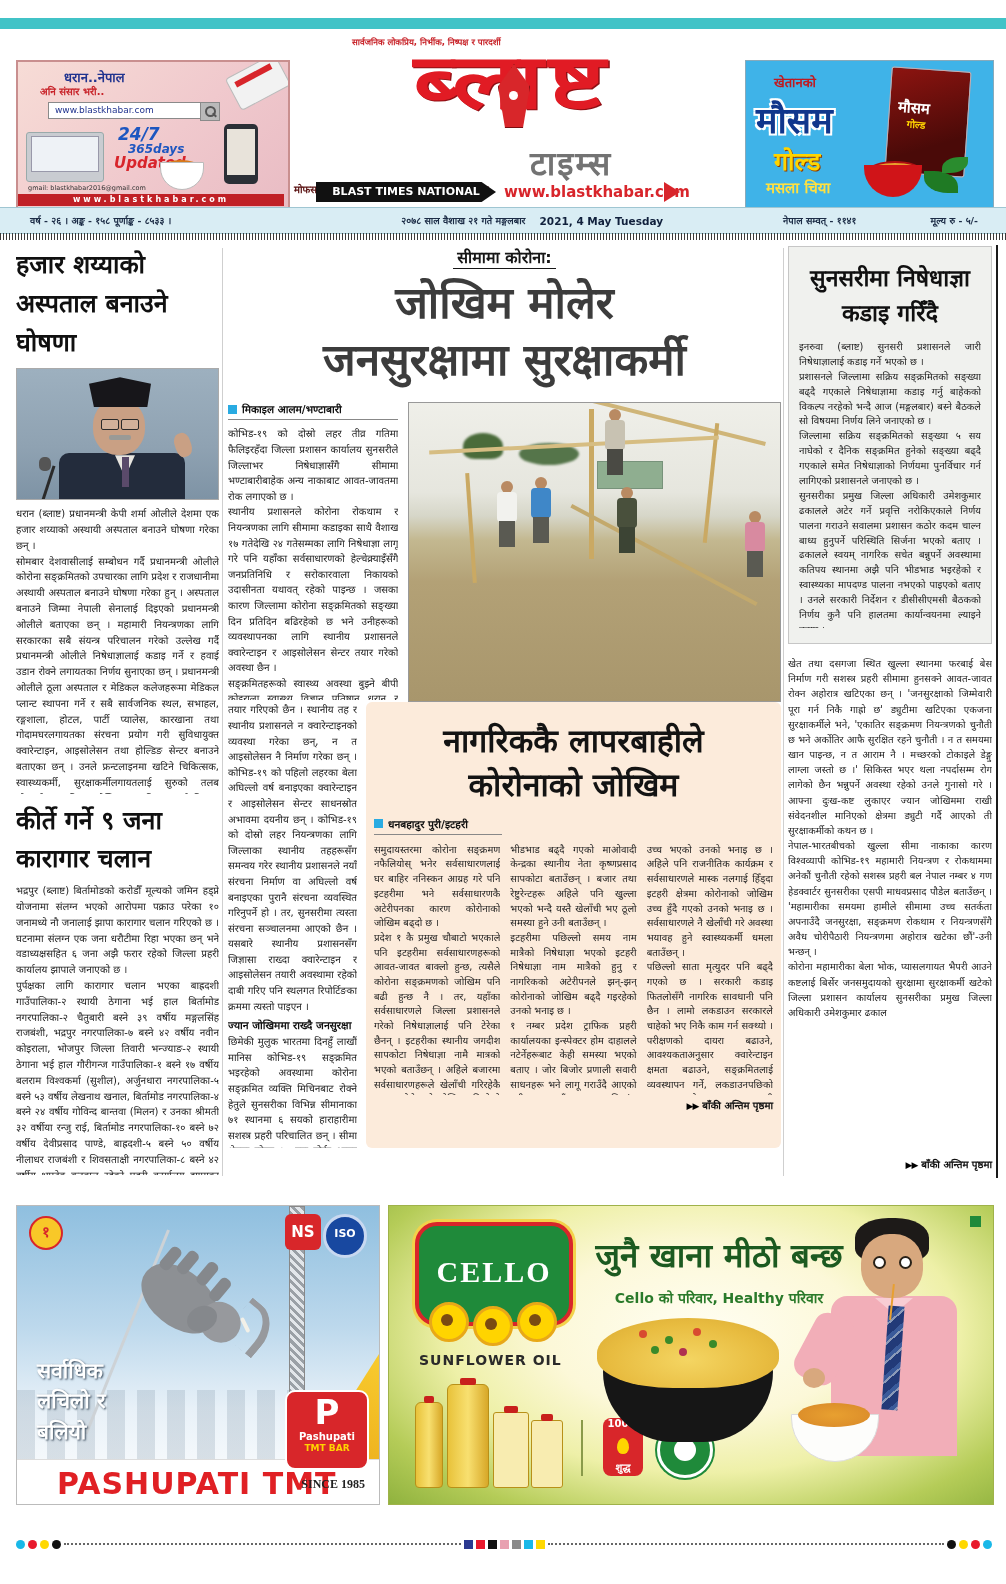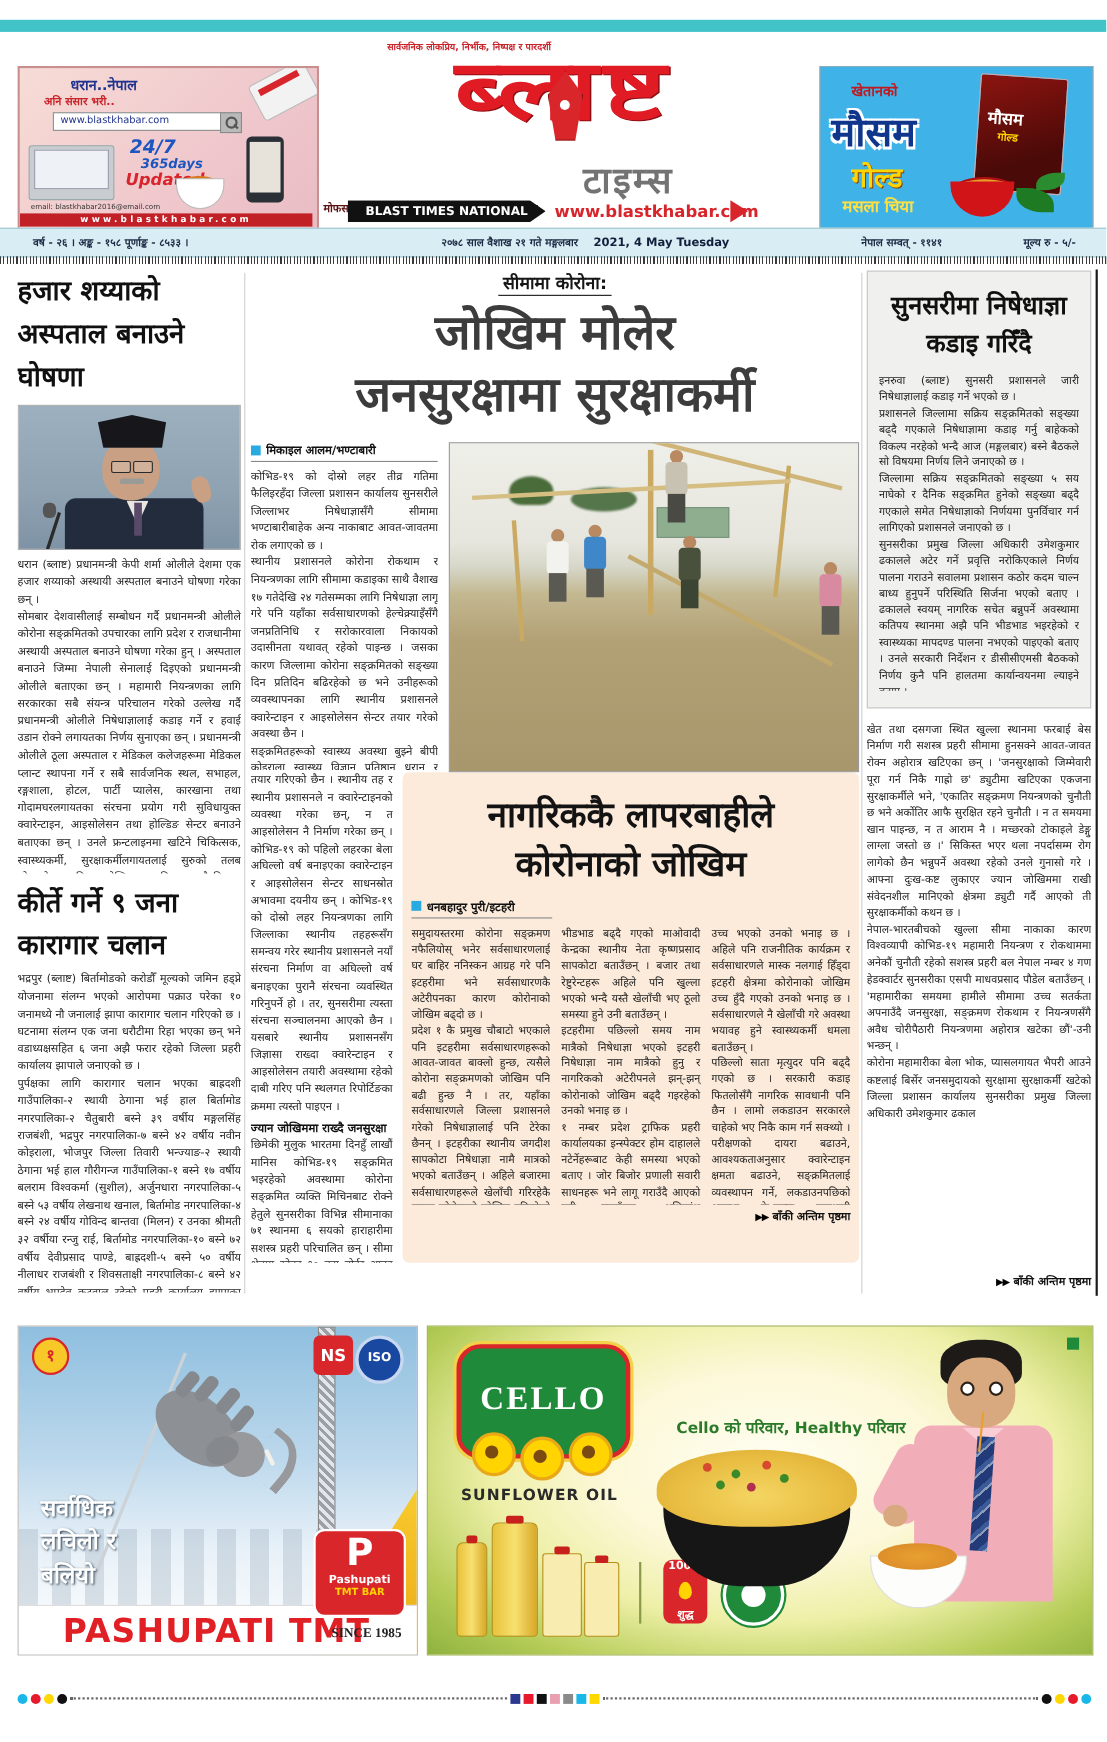--- a/index.html
+++ b/index.html
@@ -272,21 +272,21 @@
     <div class="abs adL-365">365days</div>
     <div class="abs adL-upd">Updated</div>
     <div class="abs adL-cup">
       <div class="abs cup-t"></div>
         <div class="abs cup-b"></div>
     </div>
     <div class="abs adL-ph">
         <div class="abs adL-ph-scr"></div>
       </div>
     <div class="abs adL-roll"></div>
-    <div class="abs adL-email">email: blastkhabar2016@email.com</div>
+    <div class="abs adL-email">gmail: blastkhabar2016@gmail.com</div>
     <div class="abs adL-foot">www.blastkhabar.com</div>
   </div>
 
   <div class="abs mast">
     <div class="abs mast-tag-top">सार्वजनिक लोकप्रिय, निर्भीक, निष्पक्ष र पारदर्शी</div>
     <div class="abs mast-logo">ब्लाष्ट</div>
     <div class="abs nib">
         <div class="abs nib-hole"></div>
       </div>
     <div class="abs mast-times">टाइम्स</div>
@@ -487,20 +487,21 @@
   </div>
 
   <div class="abs adBR">
     <div class="abs cello-logo">
       <div class="cello-word">CELLO</div>
     </div>
     <div class="abs sunfl sf1"></div>
     <div class="abs sunfl sf2"></div>
     <div class="abs sunfl sf3"></div>
     <div class="abs cello-prod">SUNFLOWER OIL</div>
+    <div class="abs cello-h">जुनै खाना मीठो बन्छ</div>
     <div class="abs cello-sub">Cello को परिवार, Healthy परिवार</div>
     <div class="abs bottle bt1"></div>
     <div class="abs bottle bt2"></div>
     <div class="abs bottle bt3"></div>
     <div class="abs bottle bt4"></div>
     <div class="abs cello-div"></div>
     <div class="abs badge-red">
       <div>100%</div>
       <div class="badge-drop"></div>
       <div style="position:absolute;left:0;bottom:2px;width:100%;">शुद्ध</div>

